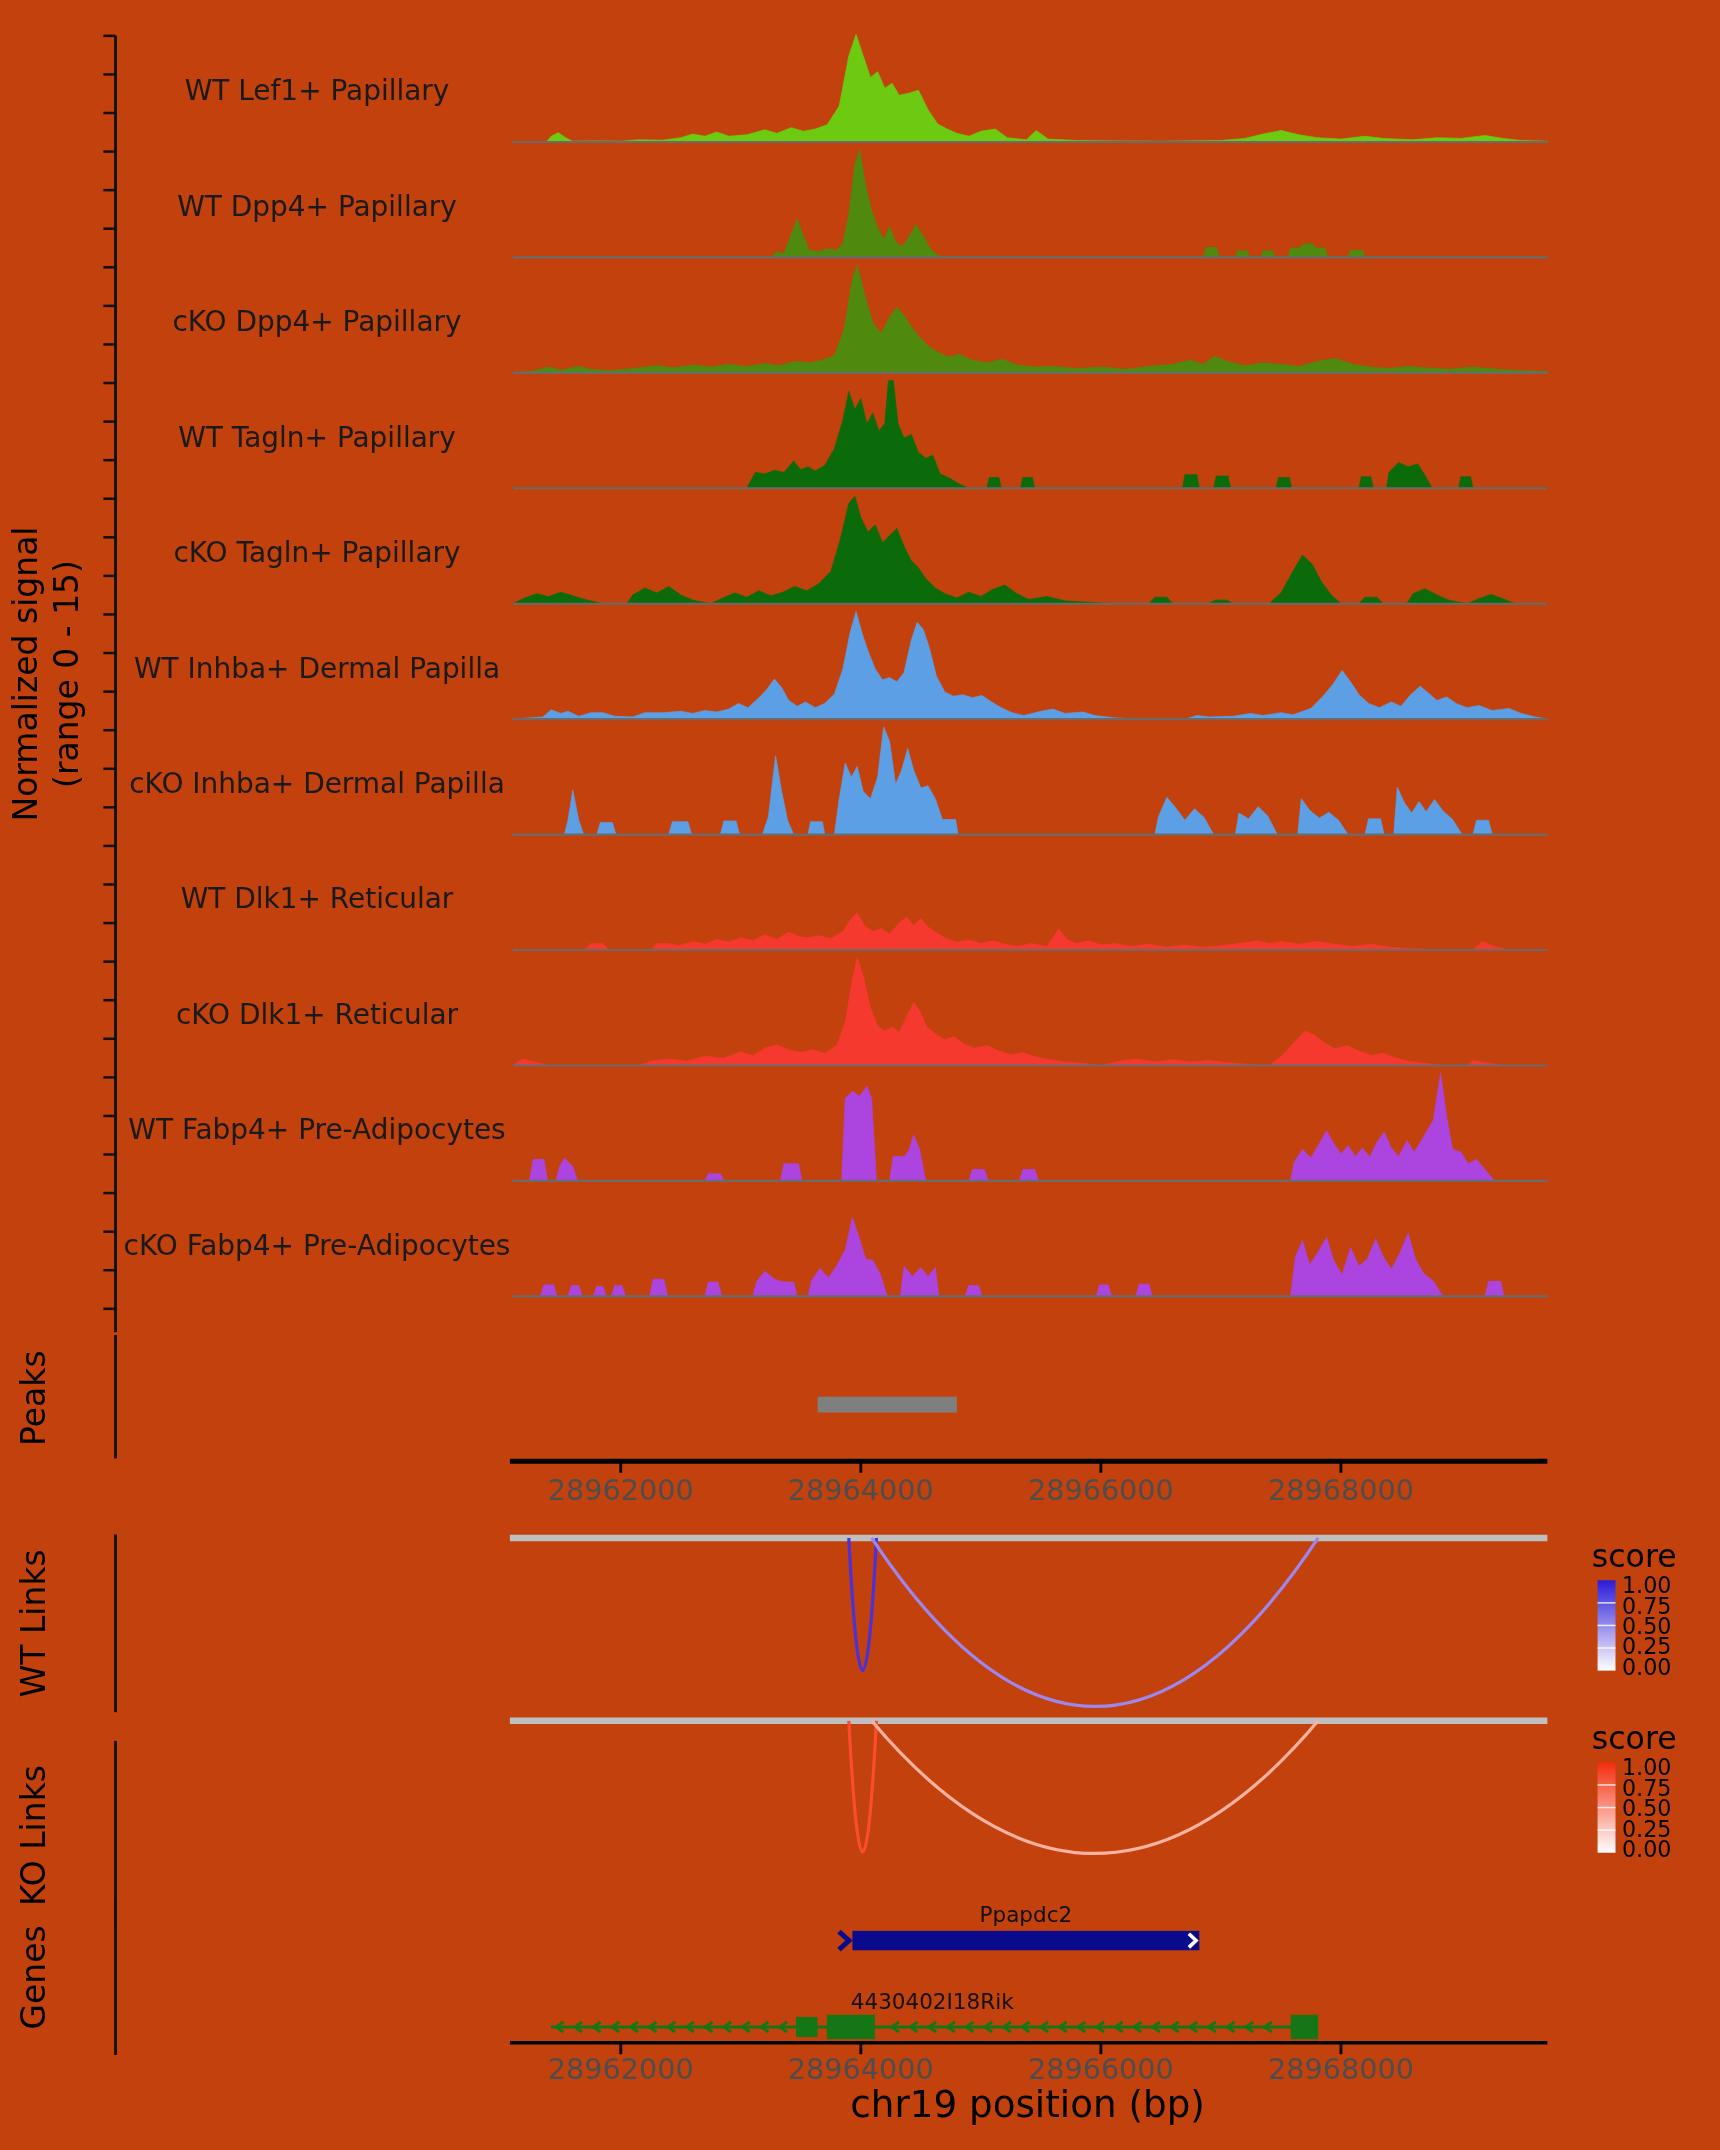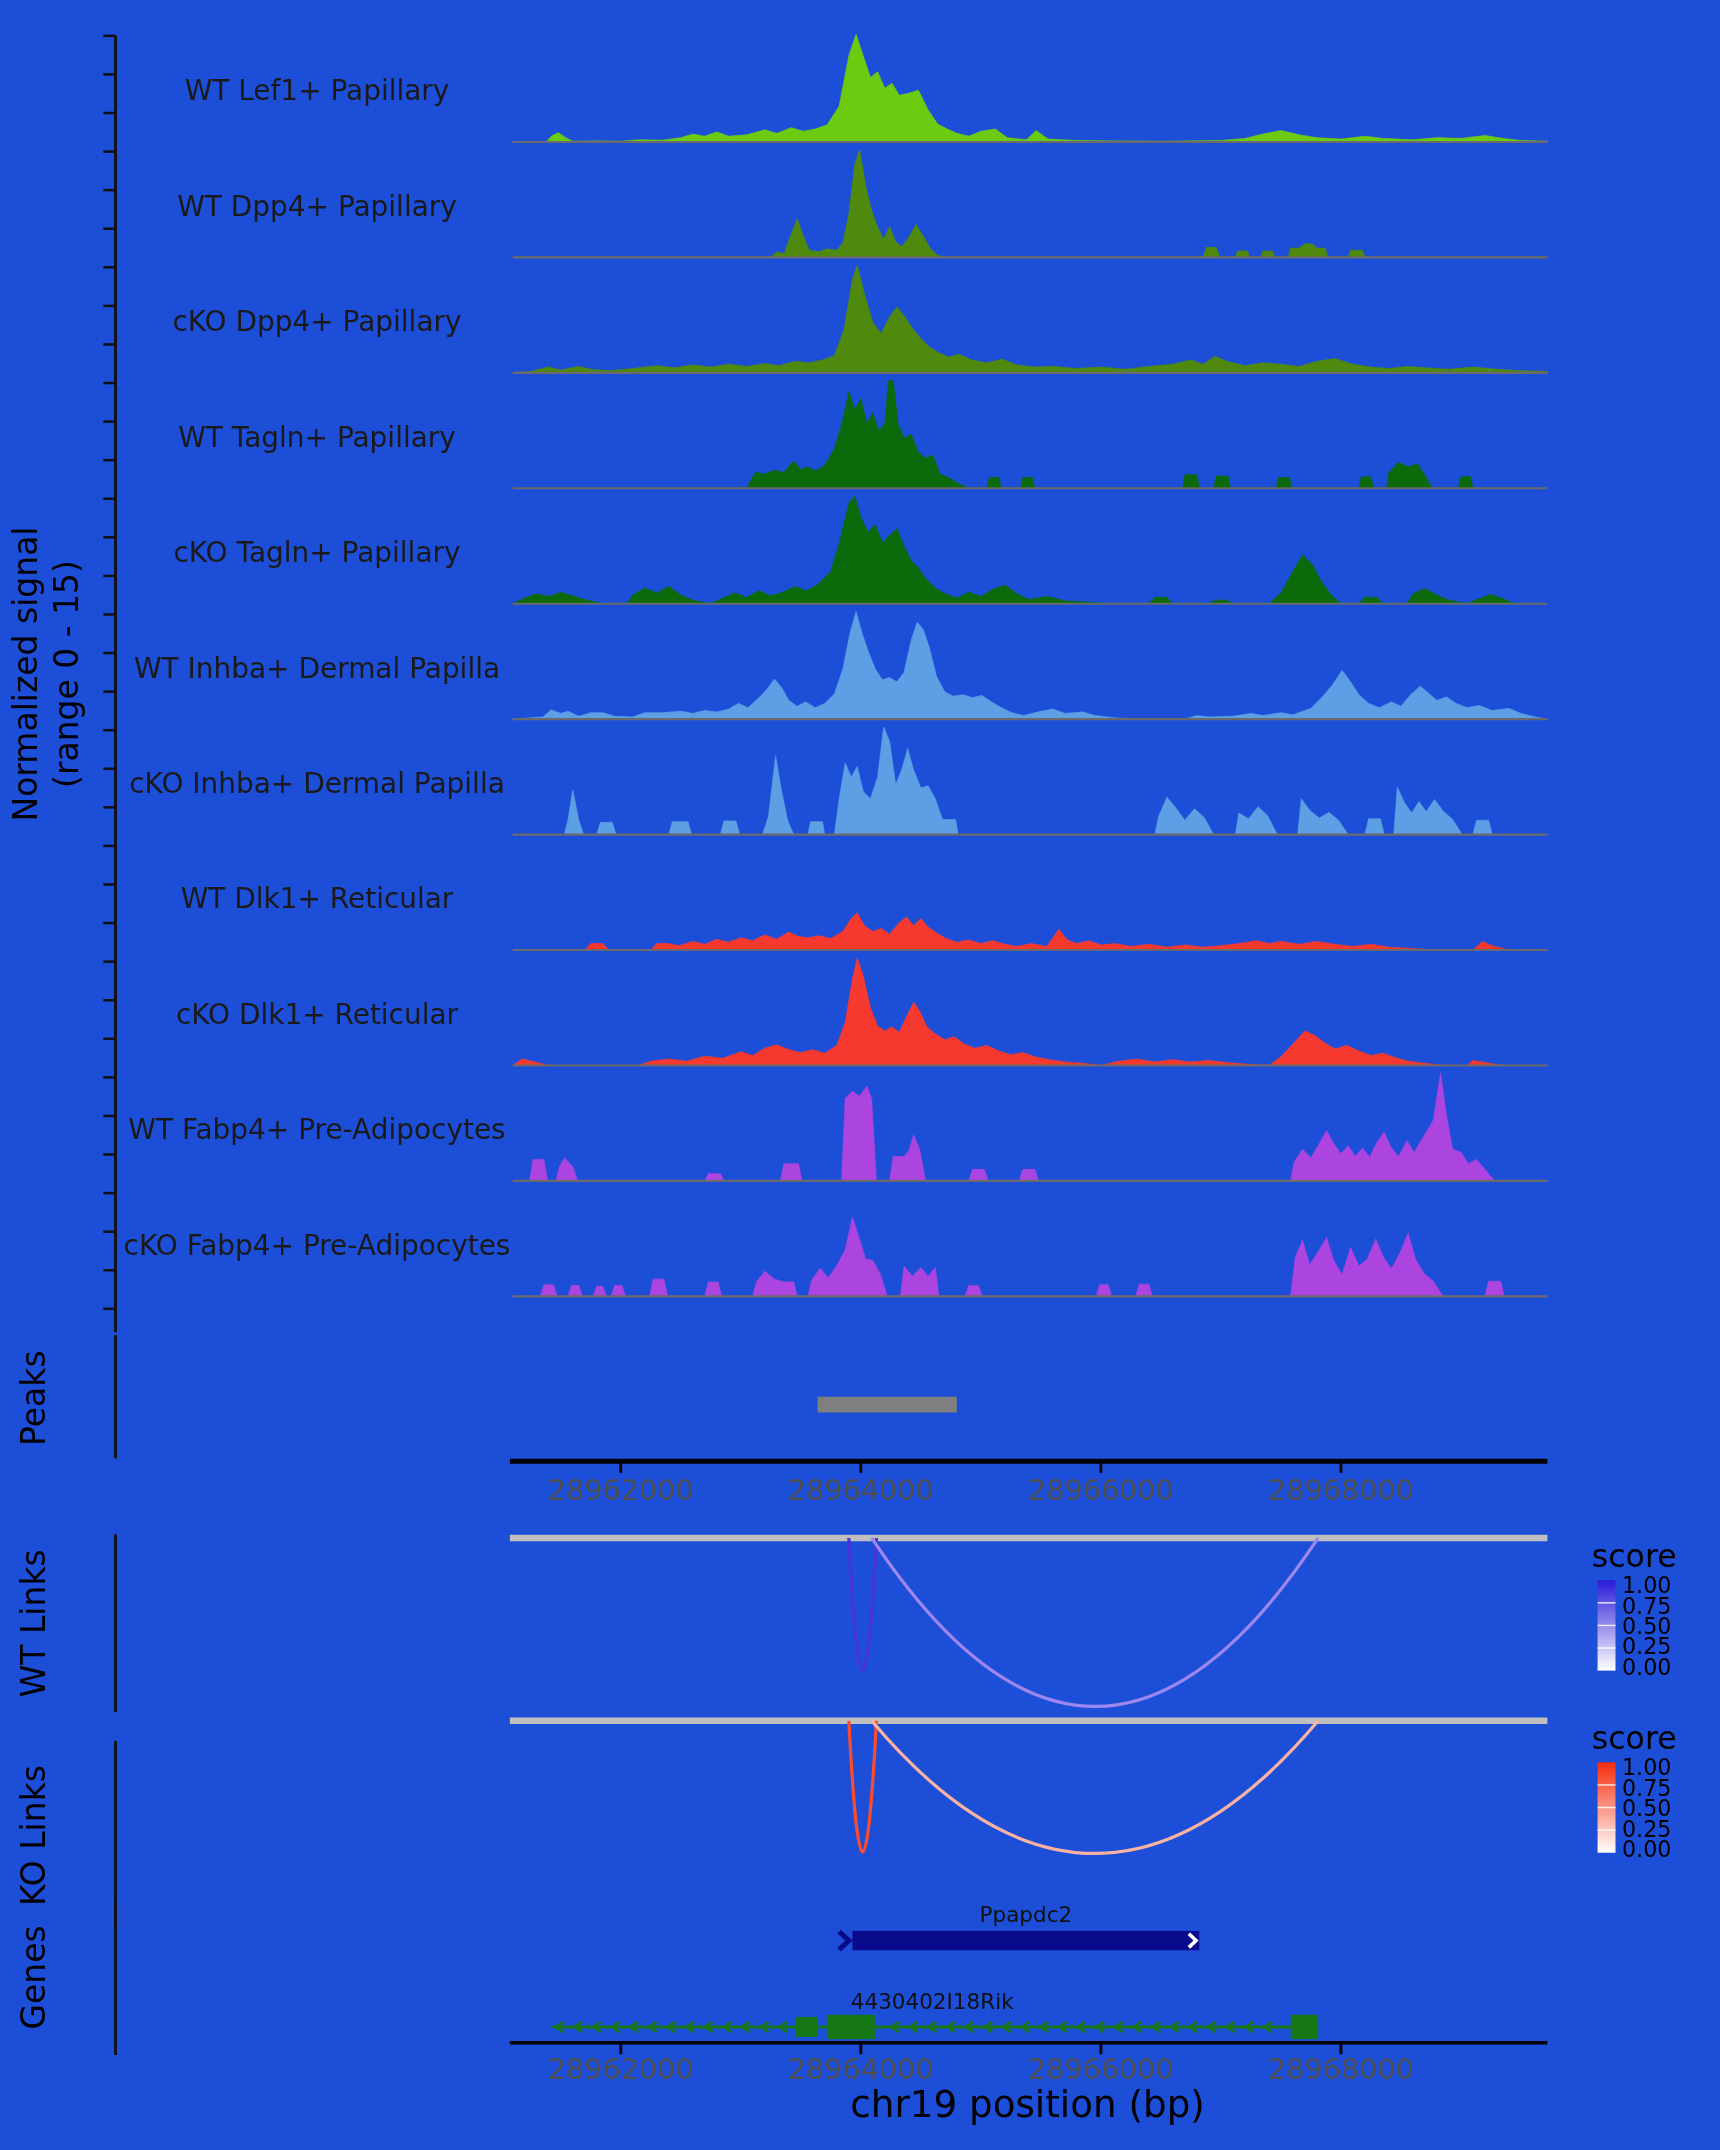--- a/index.html
+++ b/index.html
@@ -1,16 +1,16 @@
 <!DOCTYPE html>
 <html style="font-size:11.5px"><head>
 <meta charset="utf-8">
 <style>
   html,body{margin:0;padding:0;background:#fff;}
-  .figure{position:relative;width:1721px;height:2151px;background:#1d4ed8;overflow:hidden;}
+  .figure{position:relative;width:1721px;height:2151px;background:#c2410c;overflow:hidden;}
   svg{position:absolute;left:0;top:0;}
   text{font-family:"DejaVu Sans","Liberation Sans",sans-serif;}
   .panel-label{font-size:46px;fill:#000;}
   .ylab{font-size:46px;fill:#000;}
   .axis-title{font-size:52px;fill:#000;}
   .legend-title{font-size:44px;fill:#000;}
 </style>
 </head>
 <body>
 

